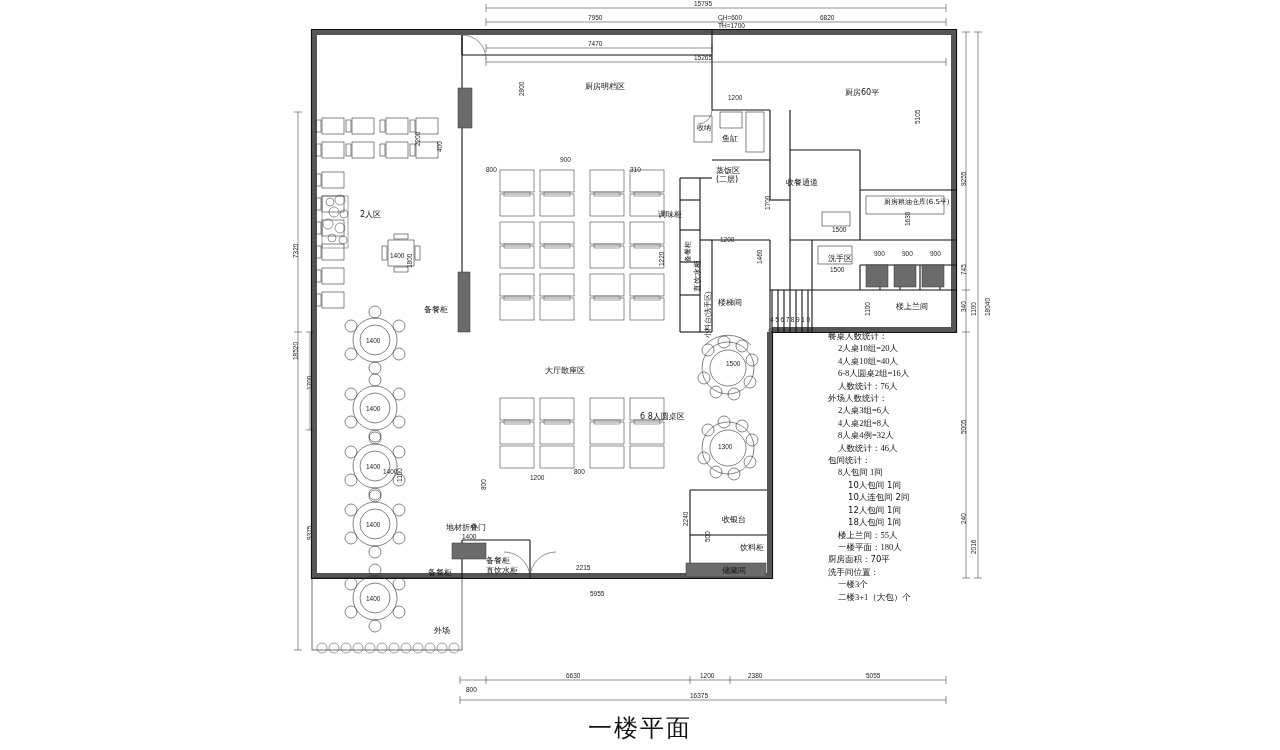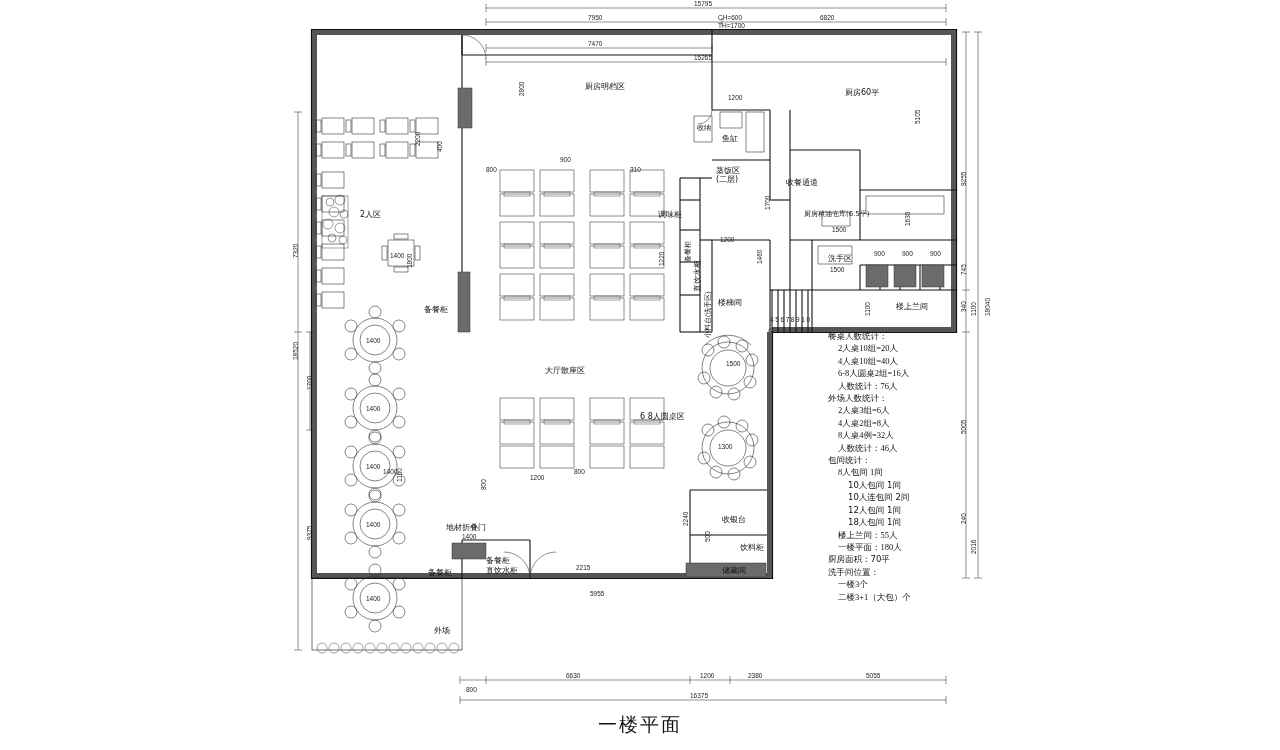--- a/index.html
+++ b/index.html
@@ -7,21 +7,21 @@
        font-family:"Liberation Sans","DejaVu Sans",sans-serif;color:#111;}
   .plan{position:absolute;left:0;top:0;width:1280px;height:750px;}
   .lbl{position:absolute;font-size:8px;line-height:9px;color:#111;white-space:nowrap;}
   .lbl.cn{font-family:"DejaVu Sans","Liberation Sans",sans-serif;}
   .dim{position:absolute;font-size:6.5px;line-height:7px;color:#222;white-space:nowrap;}
   .vdim{position:absolute;font-size:6.5px;line-height:7px;color:#222;white-space:nowrap;
         transform-origin:left top;transform:rotate(-90deg);}
   .vlbl{position:absolute;font-size:8px;line-height:9px;color:#111;white-space:nowrap;
         transform-origin:left top;transform:rotate(-90deg);}
   .title{position:absolute;left:0;top:712px;width:1280px;text-align:center;
-         font-size:19px;letter-spacing:2px;font-family:"DejaVu Sans","Liberation Sans",sans-serif;}
+         font-size:24px;letter-spacing:2px;font-family:"DejaVu Sans","Liberation Sans",sans-serif;}
   .stats{position:absolute;left:828px;top:330px;width:175px;font-size:8.5px;line-height:12.4px;
          font-family:"DejaVu Sans","Liberation Sans",sans-serif;color:#111;}
   .stats div{white-space:nowrap;}
   .ind{padding-left:10px;font-family:Liberation Serif, serif;}
   .ind2{padding-left:20px;}
 </style>
 </head>
 <body>
 
 <div class="plan">
@@ -425,21 +425,21 @@
 <div class="lbl cn" style="left:424px;top:305px;">备餐柜</div>
 <div class="lbl cn" style="left:428px;top:568px;">备餐柜</div>
 <div class="lbl cn" style="left:486px;top:556px;">备餐柜</div>
 <div class="lbl cn" style="left:486px;top:566px;">直饮水柜</div>
 <div class="lbl cn" style="left:446px;top:523px;">地材折叠门</div>
 <div class="lbl cn" style="left:716px;top:166px;white-space:pre;">蒸饭区
 (二层)</div>
 <div class="lbl cn" style="left:658px;top:210px;">调味柜</div>
 <div class="lbl cn" style="left:722px;top:118px;margin-top:16px;">鱼缸</div>
 <div class="lbl cn" style="left:786px;top:178px;">收餐通道</div>
-<div class="lbl cn" style="left:804px;top:198px;font-size:7px;margin-top:12px;">厨房粮油仓库(6.5平)</div>
+<div class="lbl cn" style="left:884px;top:198px;font-size:7px;">厨房粮油仓库(6.5平)</div>
 <div class="lbl cn" style="left:828px;top:254px;">洗手区</div>
 <div class="lbl cn" style="left:718px;top:298px;">楼梯间</div>
 <div class="lbl cn" style="left:896px;top:302px;">楼上兰间</div>
 <div class="lbl cn" style="left:697px;top:124px;font-size:7px;">收纳</div>
 
 <div class="vlbl cn" style="left:693px;top:292px;">直饮水柜</div>
 <div class="vlbl cn" style="left:703px;top:338px;font-size:7px;">小料台(洗手区)</div>
 <div class="vlbl cn" style="left:683px;top:262px;font-size:7px;">备餐柜</div>
 
 <div class="dim" style="left:718px;top:14px;">CH=600</div>

